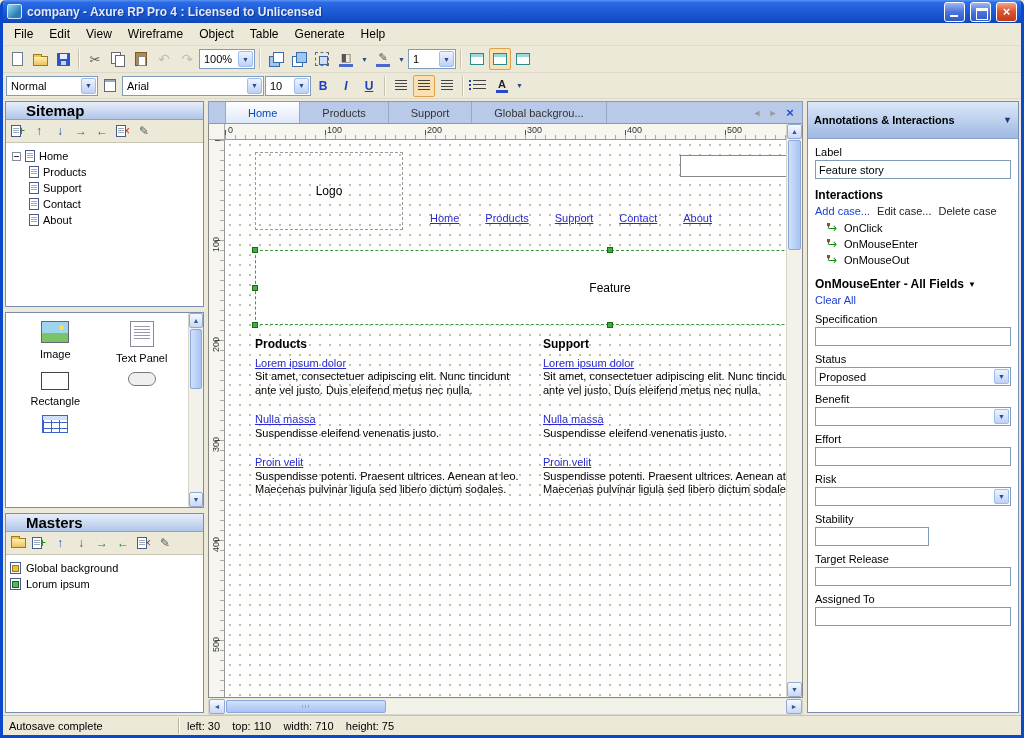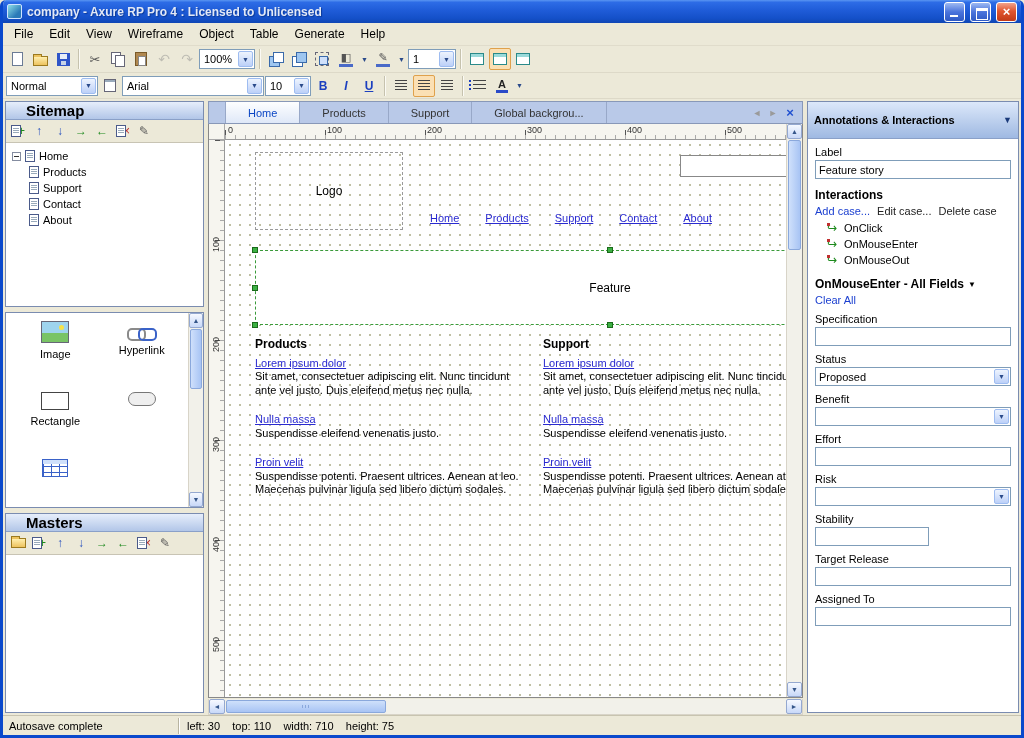--- a/index.html
+++ b/index.html
@@ -90,21 +90,21 @@
 .texp{width:9px;height:9px;border:1px solid #848ca0;background:#fff;position:relative;margin-left:3px;flex:0 0 9px}
 .texp::after{content:"";position:absolute;left:1px;right:1px;top:3px;height:1px;background:#333}
 .page-ic{width:10px;height:12px;background:#fff;border:1px solid #4a5a8a;position:relative;flex:0 0 10px}
 .page-ic::after{content:"";position:absolute;left:1px;top:2px;right:1px;height:1px;background:#9ab;box-shadow:0 2px 0 #9ab,0 4px 0 #9ab}
 .master-ic{width:11px;height:12px;background:#fff;border:1px solid #4a5a8a;position:relative;flex:0 0 11px}
 .master-ic::after{content:"";position:absolute;left:1px;bottom:1px;width:5px;height:5px;background:#e8c23a;border:1px solid #9a7a1a}
 .master-ic.green::after{background:#5ab45a;border-color:#1a6a1a}
 
 
 .w-wrap{position:relative;flex:1;overflow:hidden}
-.w-grid{display:grid;grid-template-columns:1fr 1fr;padding:8px 18px 0 6px;row-gap:32px}
+.w-grid{display:grid;grid-template-columns:1fr 1fr;padding:8px 18px 0 6px;row-gap:8px}
 .w-item{display:flex;flex-direction:column;align-items:center;gap:5px}
 .wi-image{width:28px;height:22px;border:1px solid #667;background:linear-gradient(180deg,#9ed4ee 0 55%,#79c465 55%);position:relative}
 .wi-image::after{content:"";position:absolute;right:4px;top:3px;width:5px;height:5px;border-radius:50%;background:#f6e24a}
 .wi-text{width:24px;height:26px;background:#fff;border:1px solid #889;position:relative}
 .wi-text::after{content:"";position:absolute;left:3px;right:3px;top:4px;height:1px;background:#99a;box-shadow:0 3px 0 #99a,0 6px 0 #99a,0 9px 0 #99a,0 12px 0 #99a}
 .wi-link{width:30px;height:12px;position:relative;margin-top:6px}
 .wi-link::before,.wi-link::after{content:"";position:absolute;width:15px;height:9px;border-radius:5px;top:1px}
 .wi-link::before{left:0;border:2px solid #8a8a8a}
 .wi-link::after{left:11px;border:2px solid #3a62c8}
 .wi-rect{width:28px;height:18px;background:#fff;border:1px solid #444}
@@ -360,22 +360,22 @@
       </div>
 
       <div class="panel p-widgets">
         <div class="w-wrap">
           <div class="w-grid">
             <div class="w-item">
               <span class="wi-image"></span>
               <span>Image</span>
             </div>
             <div class="w-item">
-              <span class="wi-link"></span>
-              <span>Hyperlink</span>
+              <span class="wi-text"></span>
+              <span>Text Panel</span>
             </div>
             <div class="w-item">
               <span class="wi-rect"></span>
               <span>Rectangle</span>
             </div>
             <div class="w-item">
               <span class="wi-round"></span>
             </div>
             <div class="w-item">
               <span class="wi-table"></span>
@@ -396,20 +396,30 @@
               <span class="ic ic-open" style="margin-top:0"></span>
             </span>
           <span class="mini g"><span class="page-ic"></span>+</span>
           <span class="mini b">↑</span>
           <span class="mini b">↓</span>
           <span class="mini g">→</span>
           <span class="mini g">←</span>
           <span class="mini r"><span class="page-ic"></span>×</span>
           <span class="mini gy">✎</span>
         </div>
+        <div class="m-list">
+          <div class="m-row">
+            <span class="master-ic"></span>
+            <span>Global background</span>
+          </div>
+          <div class="m-row">
+            <span class="master-ic green"></span>
+            <span>Lorum ipsum</span>
+          </div>
+        </div>
       </div>
     </div>
 
     <div class="center-col">
       <div class="tabbar">
         <span class="tab active">Home</span>
         <span class="tab">Products</span>
         <span class="tab">Support</span>
         <span class="tab">Global backgrou...</span>
         <span class="tab-ctrl">

